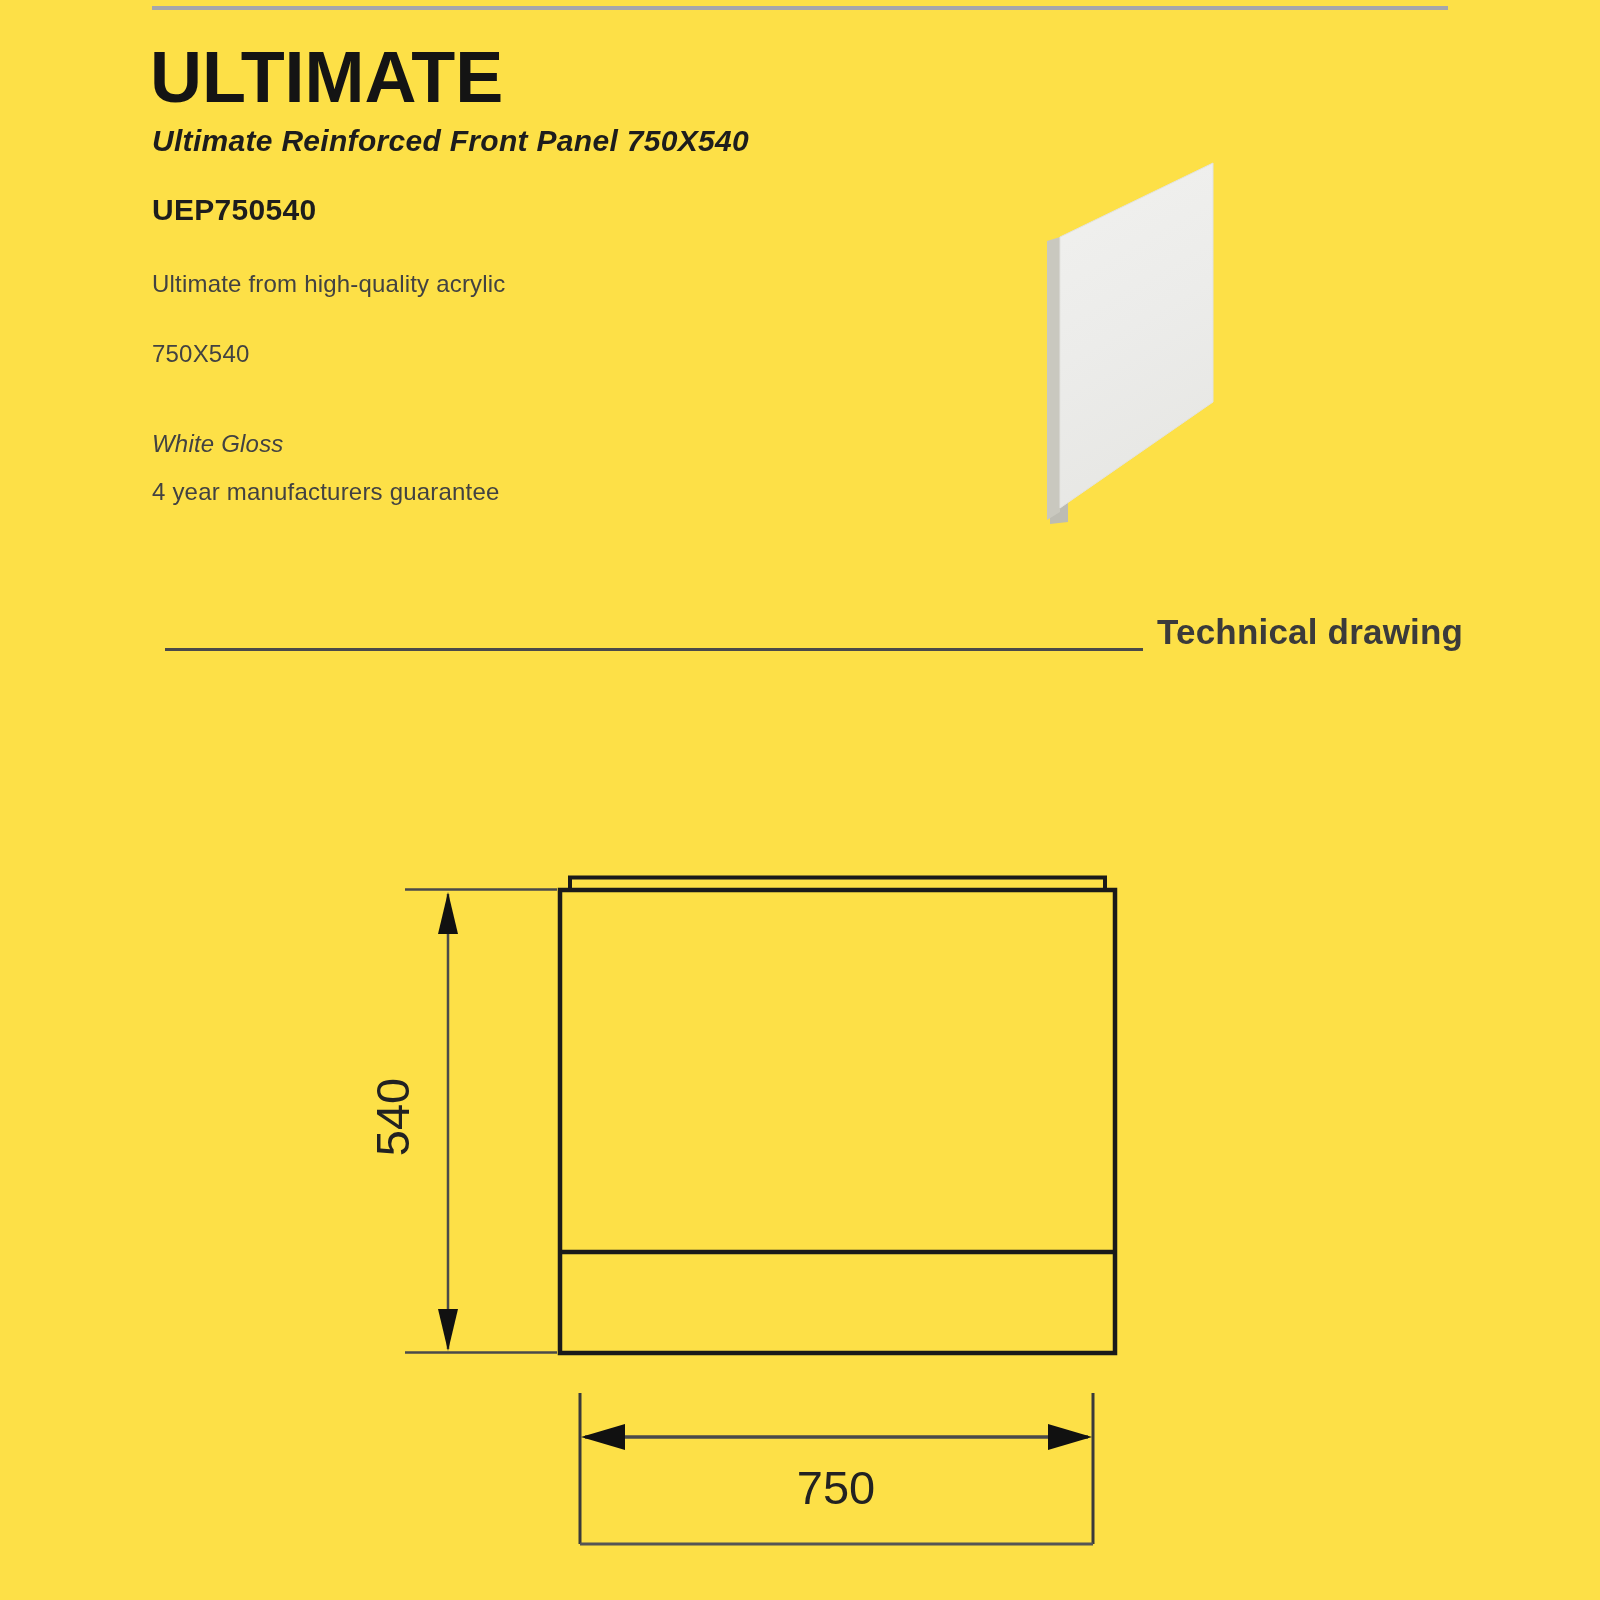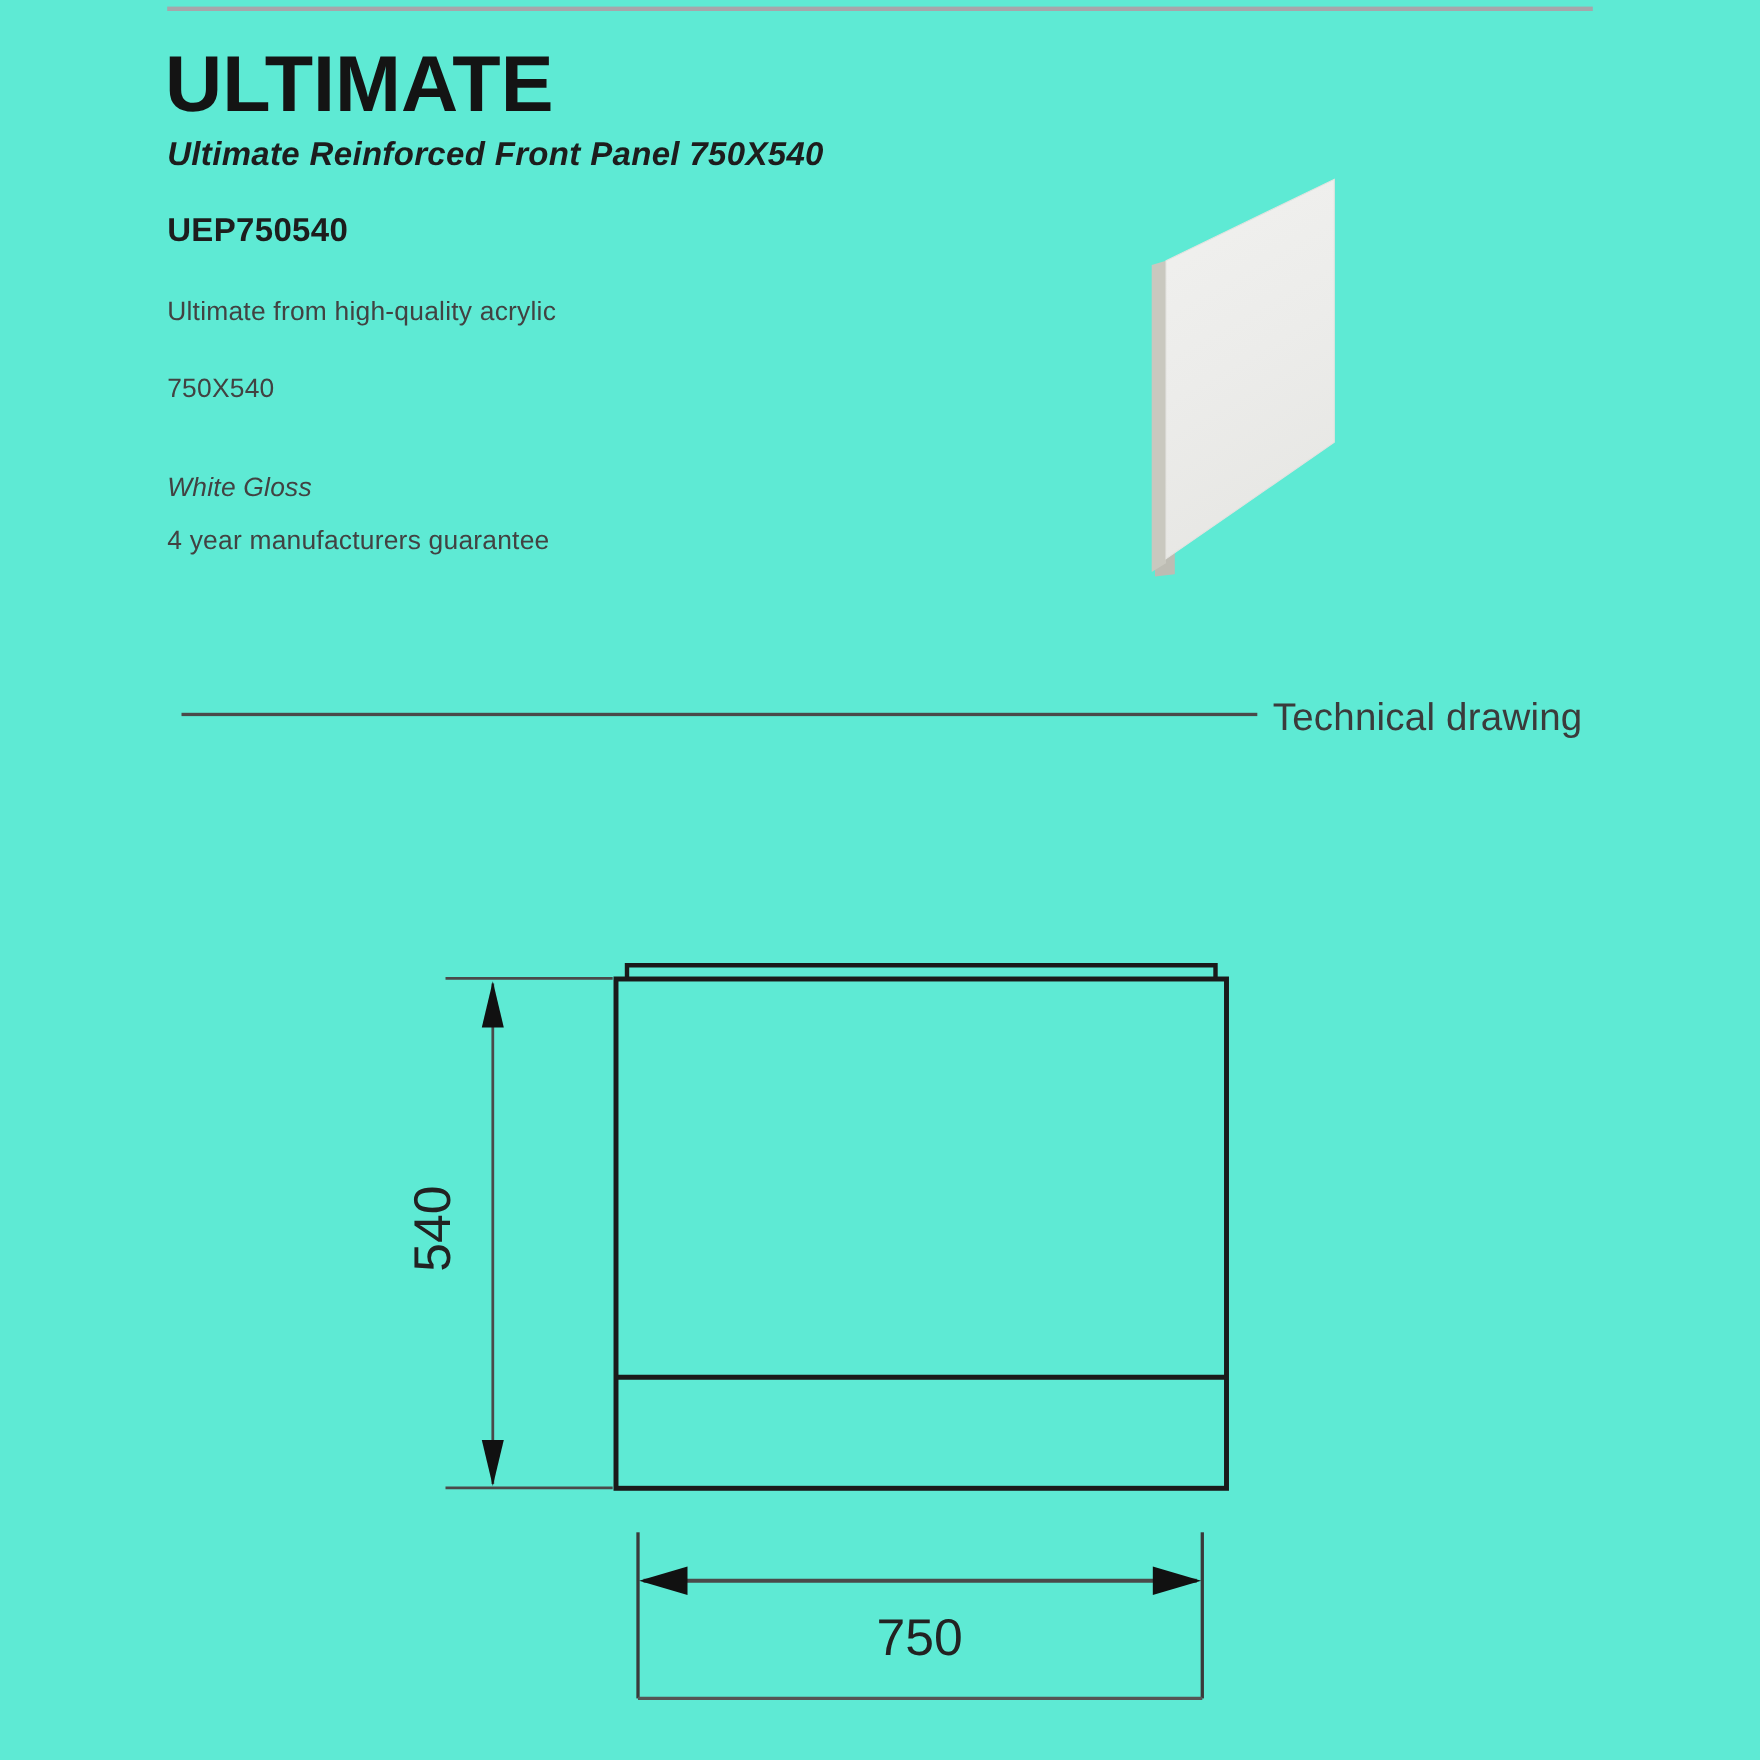--- a/index.html
+++ b/index.html
@@ -3,21 +3,21 @@
 <meta charset="utf-8">
 <style>
   * { margin: 0; padding: 0; box-sizing: border-box; }
   html, body { background: #ffffff; }
   body {
     width: 1600px; height: 1600px;
     font-family: "Liberation Sans", sans-serif;
     position: relative;
     color: #1a1a1a;
   }
-  .page { position: absolute; inset: 0; background: #5eead4; overflow: hidden; }
+  .page { position: absolute; inset: 0; background: #fde047; overflow: hidden; }
 
   .top-rule {
     position: absolute; left: 152px; top: 6px;
     width: 1296px; height: 4px; background: #a6a6aa;
   }
 
   .brand-title {
     position: absolute; left: 150px; top: 36px;
     font-size: 72px; font-weight: 800; letter-spacing: 0px; color: #141414;
   }
@@ -41,23 +41,22 @@
   .feature.f3 { top: 478px; }
 
   .product-photo { position: absolute; left: 1000px; top: 130px; width: 280px; height: 420px; }
 
   .section-rule {
     position: absolute; left: 165px; top: 648px;
     width: 978px; height: 2.5px; background: #4a4a4a;
   }
   .section-title {
     position: absolute; left: 1157px; top: 612px;
-    font-size: 35px; font-weight: 400; color: #3b3b3b; letter-spacing: 0.2px;
+    font-size: 35px; font-weight: 700; color: #3b3b3b; letter-spacing: 0.2px;
     white-space: nowrap;
-    margin-top: 21px;
   }
 
   .tech-drawing { position: absolute; left: 300px; top: 850px; width: 900px; height: 720px; }
 
   svg text {
     font-family: "Liberation Sans", sans-serif;
   }
 </style>
 </head>
 <body>

